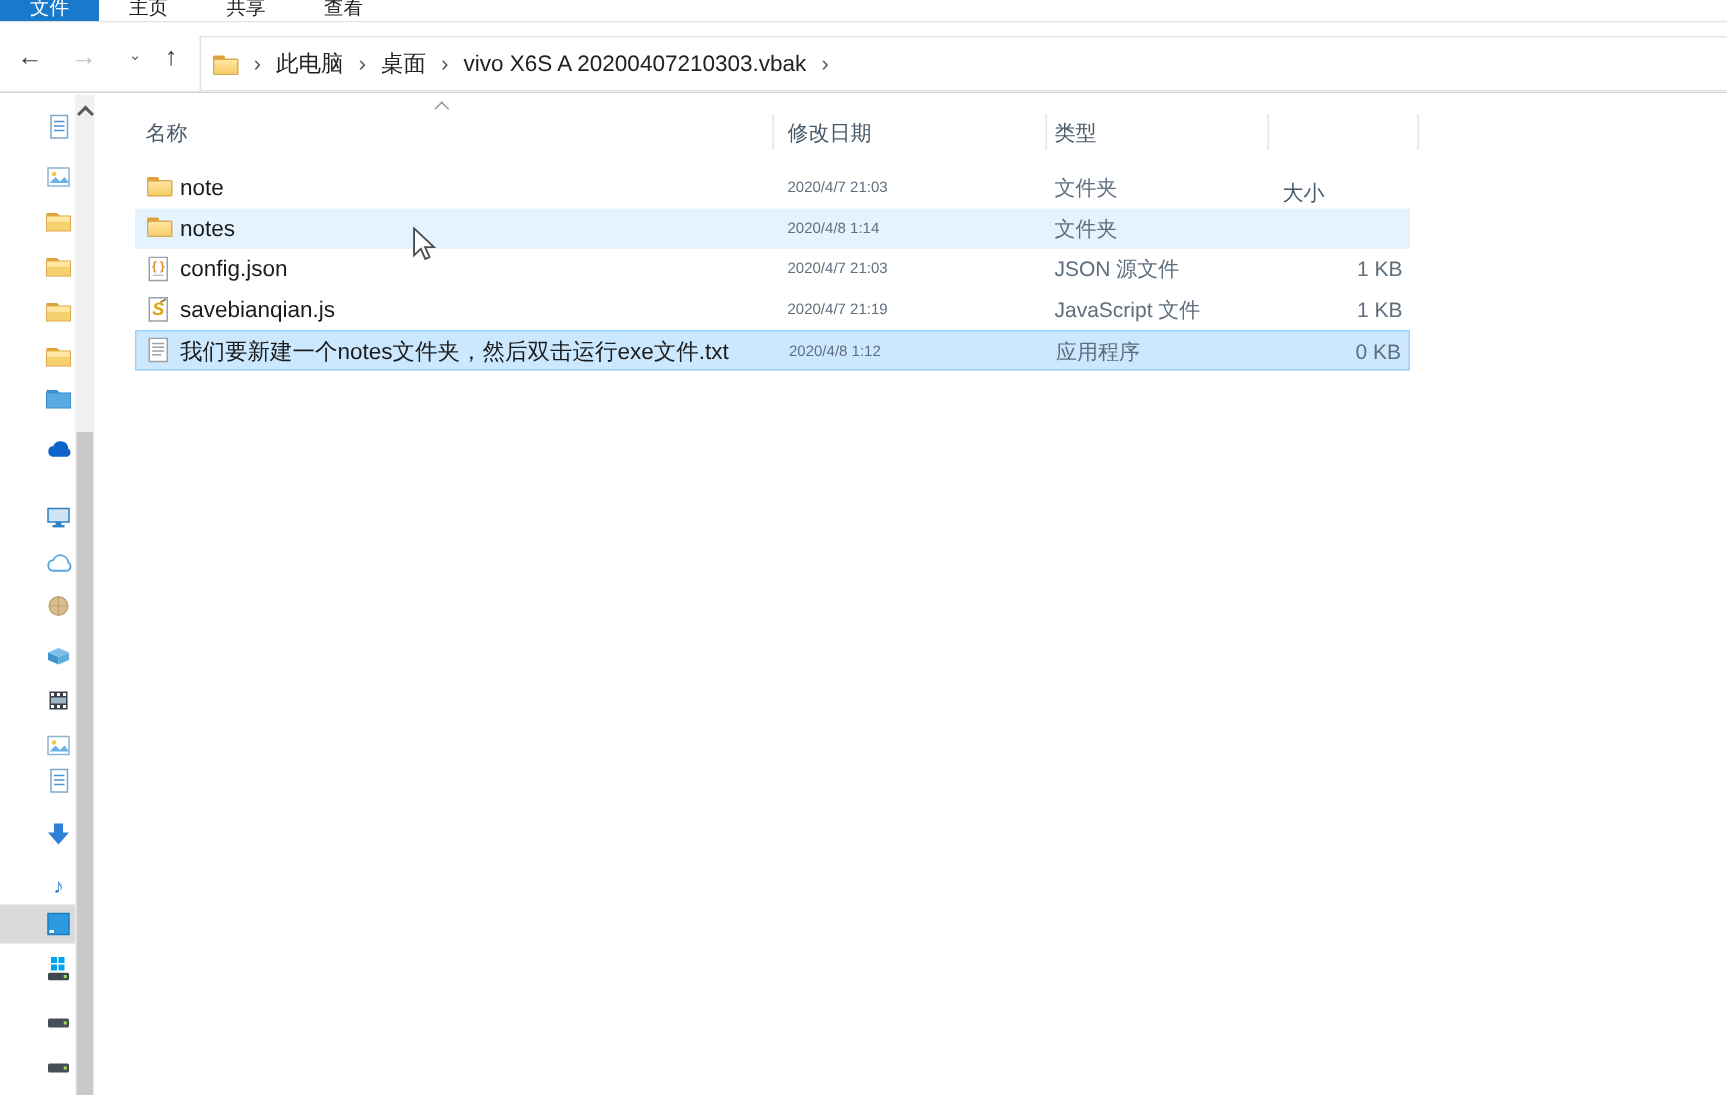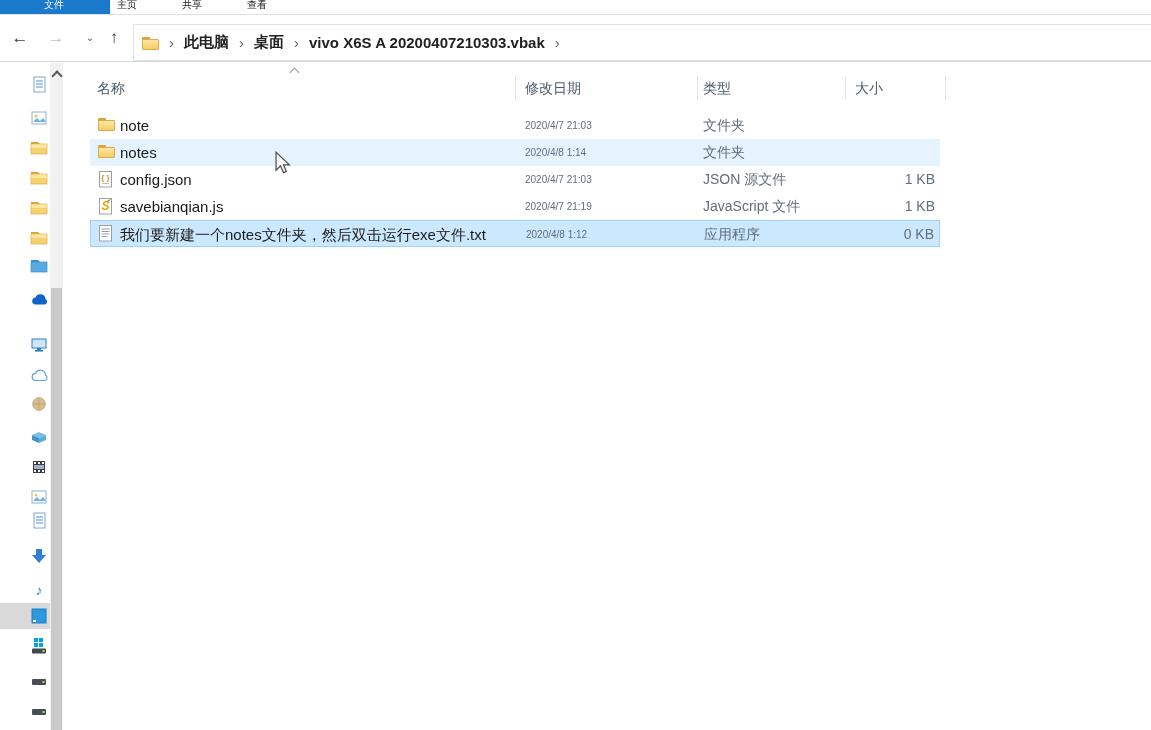--- a/index.html
+++ b/index.html
@@ -3,36 +3,36 @@
 <meta charset="utf-8">
 <style>
   html,body{margin:0;padding:0;}
   body{
     width:1151px;height:730px;overflow:hidden;background:#fff;position:relative;
     font-family:"Liberation Sans","DejaVu Sans",sans-serif;
     -webkit-font-smoothing:antialiased;
   }
   
   .tabstrip{position:absolute;left:0;top:0;width:100%;height:14px;background:#fff;border-bottom:1px solid #e2e2e2;overflow:hidden;}
-  .tab{position:absolute;top:0;height:14px;font-size:10px;color:#1e1e1e;cursor:default;padding-left:44px;}
+  .tab{position:absolute;top:0;height:14px;font-size:13px;text-align:center;color:#1e1e1e;cursor:default;}
   .tab .t{display:block;line-height:19px;margin-top:-5px;}
   .tab.active{background:var(--accent);color:#fff;}
   .tab-file{left:0;width:66px;}
   .tab-home{left:73px;width:52px;}
   .tab-share{left:138px;width:52px;}
   .tab-view{left:203px;width:52px;}
   
   .navbar{position:absolute;left:0;top:15px;width:100%;height:47px;background:#fff;border-bottom:1px solid #d4d4d4;box-sizing:border-box;}
   .navbtn{position:absolute;top:0;height:47px;line-height:45px;font-size:17px;color:#3a3a3a;text-align:center;width:24px;}
   .nav-back{left:8px;}
   .nav-fwd{left:44px;color:#bdbdbd;}
   .nav-drop{left:78px;font-size:10px;color:#5f5f5f;}
   .nav-up{left:102px;}
   .addrbar{position:absolute;left:133px;top:9px;right:0;height:37px;background:#fff;border:1px solid #e3e3e3;border-right:none;box-sizing:border-box;display:flex;align-items:center;font-size:15px;color:#222;}
-  .crumb{padding:0 2px;white-space:nowrap;cursor:default;font-weight:bold;}
+  .crumb{padding:0 2px;white-space:nowrap;cursor:default;}
   .crumb-sep{color:#5a5a5a;font-size:15px;padding:0 8px;line-height:1;}
   .addr-folder{margin-left:8px;margin-right:2px;flex:0 0 auto;}
   
   .mini-folder{position:relative;width:17px;height:14px;display:inline-block;}
   .mini-folder::before{content:"";position:absolute;left:0;top:1px;width:8px;height:4px;background:#dda339;border-radius:1px 1px 0 0;}
   .mini-folder::after{content:"";position:absolute;left:0;top:3px;width:17px;height:11px;background:linear-gradient(#ffe7a1,#f6cd66);border:1px solid #ddab4e;border-radius:1px;box-sizing:border-box;}
   
   .content{position:absolute;left:0;top:63px;width:100%;height:667px;background:#fff;}
   
   .sidebar{position:absolute;left:0;top:0;width:63px;height:100%;background:#fff;border-right:1px solid #f0f0f0;box-sizing:border-box;}
@@ -224,21 +224,21 @@
     </div>
   </div>
 
   <div class="main">
     <div class="sort-chev">
         <i></i>
       </div>
     <div class="hdr-label" style="left:34px;">名称</div>
     <div class="hdr-label" style="left:462px;">修改日期</div>
     <div class="hdr-label" style="left:640px;">类型</div>
-    <div class="hdr-label" style="left:792px;">大小</div>
+    <div class="hdr-label" style="left:792px;margin-top:40px;">大小</div>
     <div class="hdr-sep" style="left:452px;"></div>
     <div class="hdr-sep" style="left:634px;"></div>
     <div class="hdr-sep" style="left:782px;"></div>
     <div class="hdr-sep" style="left:882px;"></div>
     <div class="rows" id="rows">
         <div class="row">
     <span class="cell c-icon"><span class="mini-folder"></span></span>
     <span class="cell c-name">note</span>
     <span class="cell c-date">2020/4/7 21:03</span>
     <span class="cell c-type">文件夹</span>

